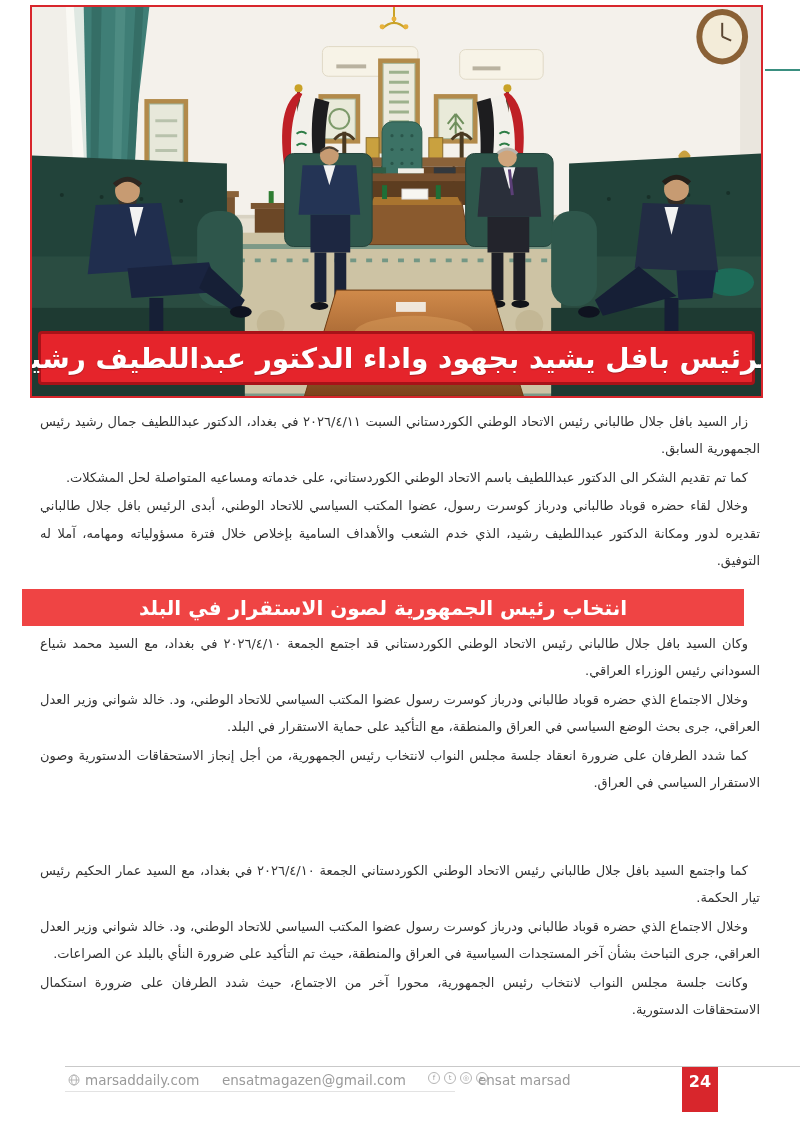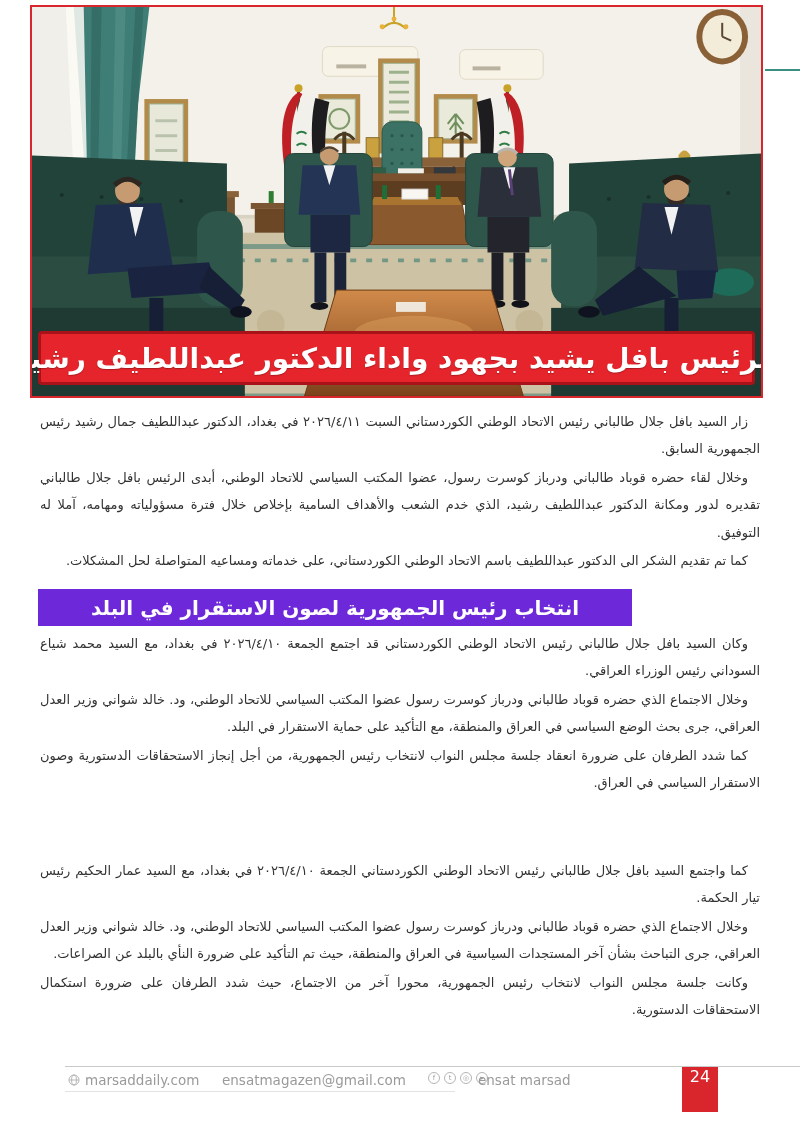--- a/index.html
+++ b/index.html
@@ -26,21 +26,21 @@
   
   .article-block{
     position:absolute;left:40px;width:720px;direction:rtl;text-align:justify;
     color:#333333;font-size:13px;line-height:27.4px;
   }
   .article-block p{margin:0 0 1px 0;text-indent:12px;}
   #intro{top:408px;}
   #sec1{top:630px;}
   #sec2{top:857px;}
   .section-header{
-    position:absolute;left:38px;width:594px;height:37px;background:#6d28d9;
+    position:absolute;left:22px;width:722px;height:37px;background:#ef4444;
     display:flex;align-items:center;justify-content:center;box-sizing:border-box;
   }
   #hdr1{top:589px;}
   #hdr2{top:804px;}
   .section-header span{color:#ffffff;font-size:20px;font-weight:700;direction:rtl;white-space:nowrap;}
   
   .footer-rule{position:absolute;left:65px;right:0;top:1066px;height:1px;background:#c9c9c9;}
   .footer-subrule{position:absolute;left:65px;width:390px;top:1091px;height:1px;background:#e3e3e3;}
   .footer-item{position:absolute;top:1072px;color:#9a9a9a;font-size:13.5px;white-space:nowrap;text-align:right;}
   .f-web{left:68px;display:flex;align-items:center;gap:5px;}
@@ -49,21 +49,21 @@
   .f-handle{left:478px;}
   .soc{
     width:12px;height:12px;border:1px solid #b5b5b5;border-radius:50%;
     display:inline-flex;align-items:center;justify-content:center;
     font-size:7px;color:#a0a0a0;line-height:1;box-sizing:border-box;
   }
   .page-box{
     position:absolute;left:682px;top:1067px;width:36px;height:45px;background:#d8262c;
     display:flex;align-items:flex-start;justify-content:center;
   }
-  .page-box span{color:#ffffff;font-size:16px;font-weight:400;text-align:right;}
+  .page-box span{color:#ffffff;font-size:16px;font-weight:700;margin-top:5px;text-align:right;}
 </style>
 </head>
 <body>
 
 <div class="page">
 
   <div class="photo">
     <svg viewBox="0 0 733 393" preserveAspectRatio="none">
       <defs>
         <linearGradient id="gt" x1="0" y1="0" x2="0" y2="1">
@@ -330,22 +330,22 @@
     </svg>
     <div class="banner">
       <span>الرئيس بافل يشيد بجهود واداء الدكتور عبداللطيف رشيد</span>
     </div>
   </div>
 
   <div class="accent-line"></div>
 
   <div id="intro" class="article-block">
     <p>زار السيد بافل جلال طالباني رئيس الاتحاد الوطني الكوردستاني السبت ٢٠٢٦/٤/١١ في بغداد، الدكتور عبداللطيف جمال رشيد رئيس الجمهورية السابق.</p>
+    <p>كما تم تقديم الشكر الى الدكتور عبداللطيف باسم الاتحاد الوطني الكوردستاني، على خدماته ومساعيه المتواصلة لحل المشكلات.</p>
     <p>وخلال لقاء حضره قوباد طالباني ودرباز كوسرت رسول، عضوا المكتب السياسي للاتحاد الوطني، أبدى الرئيس بافل جلال طالباني تقديره لدور ومكانة الدكتور عبداللطيف رشيد، الذي خدم الشعب والأهداف السامية بإخلاص خلال فترة مسؤولياته ومهامه، آملا له التوفيق.</p>
-    <p>كما تم تقديم الشكر الى الدكتور عبداللطيف باسم الاتحاد الوطني الكوردستاني، على خدماته ومساعيه المتواصلة لحل المشكلات.</p>
   </div>
 
   <div id="hdr1" class="section-header">
     <span>انتخاب رئيس الجمهورية لصون الاستقرار في البلد</span>
   </div>
   <div id="sec1" class="article-block">
     <p>وكان السيد بافل جلال طالباني رئيس الاتحاد الوطني الكوردستاني قد اجتمع الجمعة ٢٠٢٦/٤/١٠ في بغداد، مع السيد محمد شياع السوداني رئيس الوزراء العراقي.</p>
     <p>وخلال الاجتماع الذي حضره قوباد طالباني ودرباز كوسرت رسول عضوا المكتب السياسي للاتحاد الوطني، ود. خالد شواني وزير العدل العراقي، جرى بحث الوضع السياسي في العراق والمنطقة، مع التأكيد على حماية الاستقرار في البلد.</p>
     <p>كما شدد الطرفان على ضرورة انعقاد جلسة مجلس النواب لانتخاب رئيس الجمهورية، من أجل إنجاز الاستحقاقات الدستورية وصون الاستقرار السياسي في العراق.</p>
   </div>

